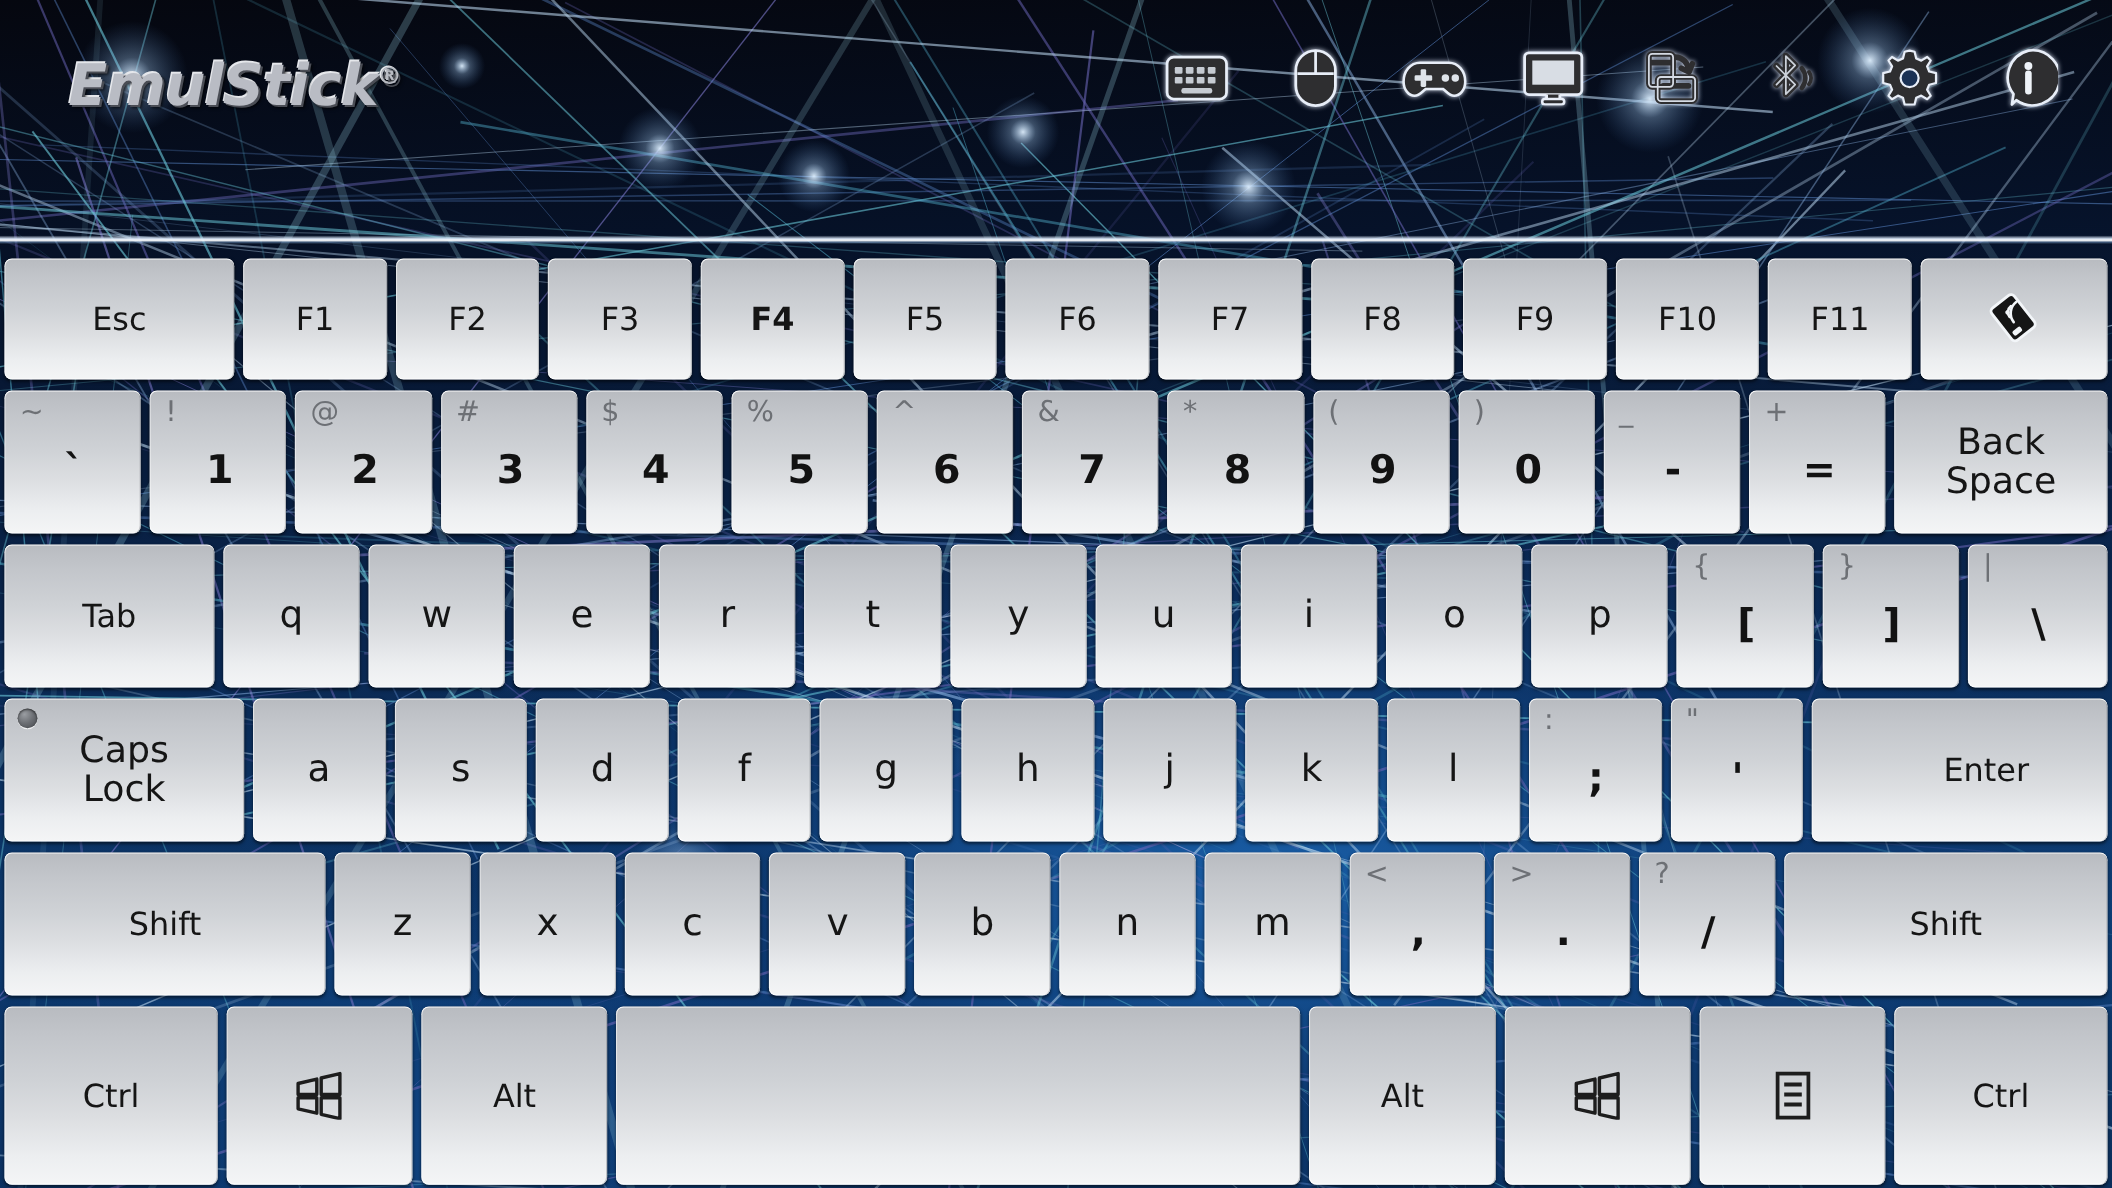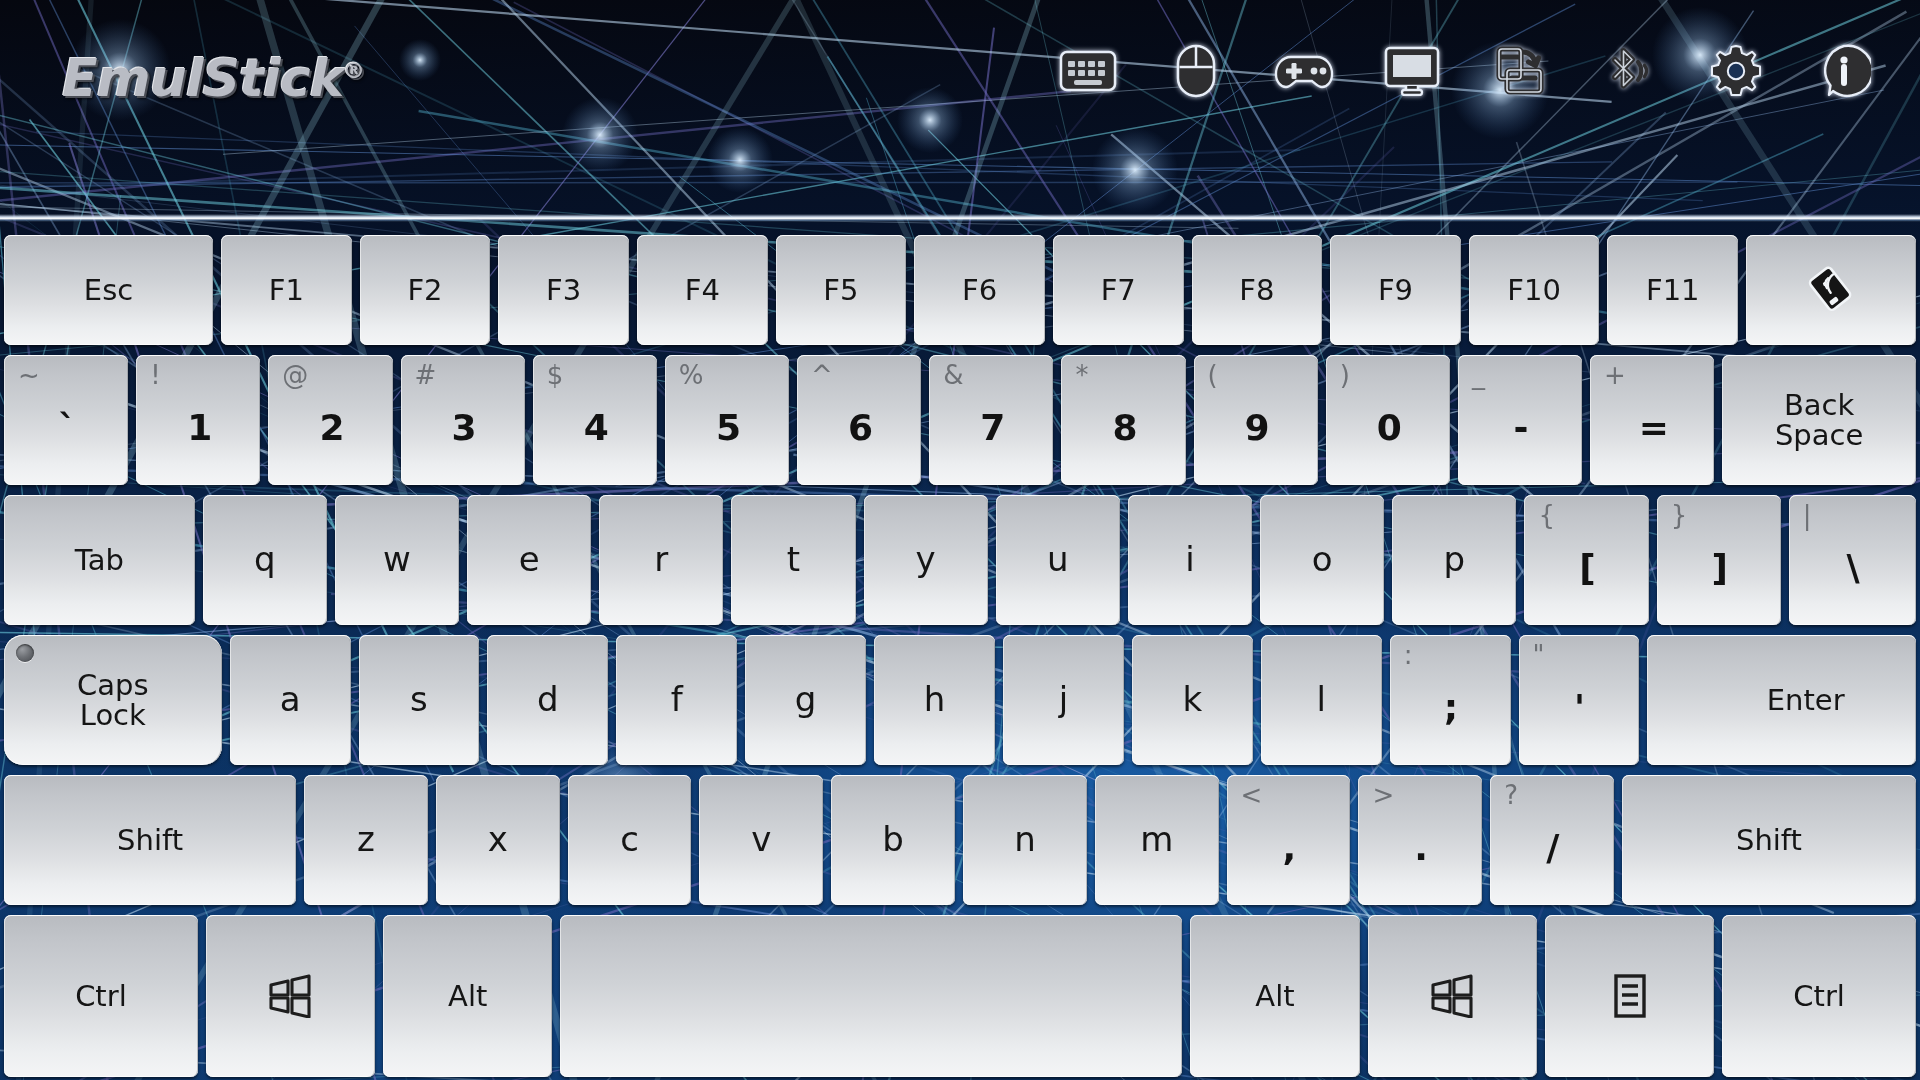--- a/index.html
+++ b/index.html
@@ -97,21 +97,21 @@
     font-family:"DejaVu Sans", sans-serif;
     user-select:none;
     cursor:pointer;
     overflow:hidden;
   }
   .key .main {
     font-size:34px; line-height:1.05; text-align:center; color:#151515;
     font-family:"DejaVu Sans", sans-serif;
   }
   .key.word .main { font-size:29px; }
-  .key.word2 .main { font-size:29px;justify-content:flex-end; }
+  .key.word2 .main { font-size:33px;justify-content:flex-end; }
 
   
   .key.dual { align-items:flex-start; justify-content:flex-start; }
   .key.dual .shift-leg {
     position:absolute; left:14px; top:7px;
     font-size:26px; color:#6d7075; line-height:1;
     font-family:"DejaVu Sans", sans-serif;
   }
   .key.dual .main {
     position:absolute; left:50%; top:56%;
@@ -437,21 +437,21 @@
       </div>
       <div class="key word" style="flex: 100 0 0px;">
         <span class="main">F1</span>
       </div>
       <div class="key word" style="flex: 100 0 0px;">
         <span class="main">F2</span>
       </div>
       <div class="key word" style="flex: 100 0 0px;">
         <span class="main">F3</span>
       </div>
-      <div class="key word" style="flex: 100 0 0px;">
+      <div class="key word" style="flex: 100 0 0px; font-weight: bold;">
         <span class="main">F4</span>
       </div>
       <div class="key word" style="flex: 100 0 0px;">
         <span class="main">F5</span>
       </div>
       <div class="key word" style="flex: 100 0 0px;">
         <span class="main">F6</span>
       </div>
       <div class="key word" style="flex: 100 0 0px;">
         <span class="main">F7</span>
@@ -581,21 +581,21 @@
       <div class="key dual" style="flex: 125 0 0px;">
         <span class="shift-leg">}</span>
         <span class="main">]</span>
       </div>
       <div class="key dual" style="flex: 128 0 0px;">
         <span class="shift-leg">|</span>
         <span class="main">\</span>
       </div>
     </div>
     <div class="kb-row r-asd">
-      <div class="key word2" style="flex: 225 0 0px; border-radius: 19px;">
+      <div class="key word2" style="flex: 225 0 0px;">
         <span class="led"></span>
         <span class="main twoline">
           <span>Caps</span>
           <span>Lock</span>
         </span>
       </div>
       <div class="key" style="flex: 125 0 0px;">
         <span class="main">a</span>
       </div>
       <div class="key" style="flex: 125 0 0px;">

